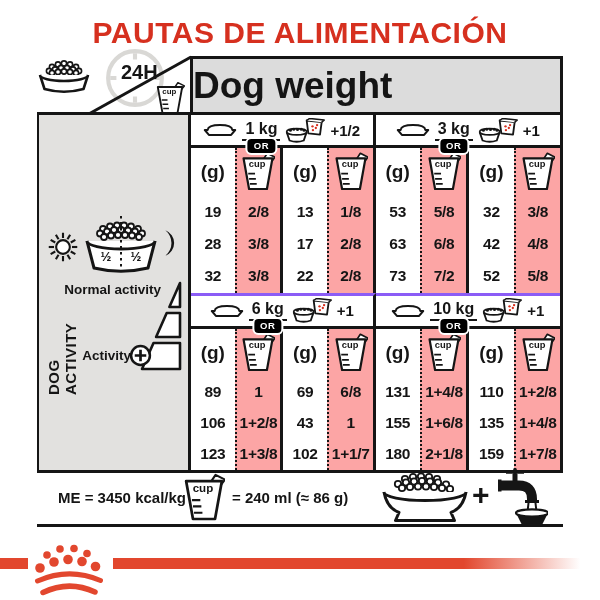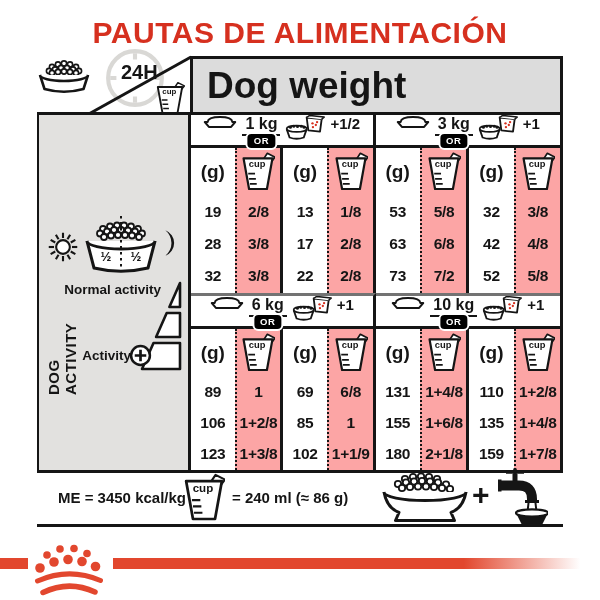--- a/index.html
+++ b/index.html
@@ -12,42 +12,42 @@
          letter-spacing:.5px;color:#d6301f;}
 
   
   #clock{left:104px;top:47px;width:62px;height:62px;}
   #bowl24{left:36px;top:58px;width:56px;height:38px;}
   #h24{left:94px;top:61px;font-size:20px;font-weight:bold;margin-left:27px;}
   #diag{left:85px;top:55px;width:108px;height:62px;}
   #cupHdr{left:155px;top:82px;width:30px;height:33px;}
   #dwBand{left:190px;top:56px;width:373px;height:59px;box-sizing:border-box;
           border:3px solid #151515;background:#dcdcdc;display:flex;align-items:center;
-          padding-left:14px;font-size:37px;font-weight:bold;}
+          font-size:37px;font-weight:bold;}
 
   
   #sidebar{left:37px;top:112px;width:151px;height:361px;background:#e2e1df;box-sizing:border-box;
            border-top:3px solid #151515;border-left:2px solid #151515;border-bottom:3px solid #151515;}
   #sun{left:5px;top:113px;width:38px;height:38px;}
   #bowlHalf{left:44px;top:101px;width:76px;height:64px;}
   #moon{left:119px;top:112px;width:22px;height:32px;}
   #dogAct{left:6px;top:168px;height:112px;writing-mode:vertical-rl;transform:rotate(180deg);
           font-size:15px;font-weight:bold;letter-spacing:.5px;}
   #wedge{right:5px;top:166px;width:48px;height:92px;}
   #lblNormal{right:27px;top:167px;font-size:13.5px;font-weight:bold;}
   #lblActivity{right:57px;top:233px;font-size:13.5px;font-weight:bold;}
   #plusCirc{right:36px;top:229px;width:23px;height:23px;}
 
   
   #mainGrid{left:188px;top:112px;width:375px;height:361px;box-sizing:border-box;background:#fff;
             border:3px solid #151515;display:grid;grid-template-columns:1fr 1fr;grid-template-rows:1fr 1fr;}
   .sec{display:flex;flex-direction:column;min-height:0;}
   .sec-l{border-right:3px solid #151515;}
-  .sec-b{border-top:3px solid #737373;}
-  .sec-head{height:30px;flex:0 0 30px;border-bottom:3px solid #151515;display:flex;align-items:flex-start;
+  .sec-b{border-top:3px solid #8b5cf6;}
+  .sec-head{height:30px;flex:0 0 30px;border-bottom:3px solid #151515;display:flex;align-items:center;
             justify-content:center;gap:5px;position:relative;z-index:2;background:#fff;}
   .ic-bowlflat{width:34px;height:14px;}
   .ic-sachet{width:40px;height:25px;}
   .wt-wrap{position:relative;font-size:16px;font-weight:bold;border-bottom:2px solid #151515;
            padding:0 3px 1px;white-space:nowrap;}
   .or-badge{position:absolute;left:50%;top:100%;margin-top:-2px;transform:translateX(-50%);
             background:#000;color:#fff;font-size:9.5px;font-weight:bold;letter-spacing:.5px;
             padding:1px 6px 2px;border-radius:6px;border:2px solid #fff;z-index:6;}
   .extra{font-size:15px;font-weight:bold;white-space:nowrap;}
   .cols{flex:1;display:flex;min-height:0;}
@@ -349,32 +349,32 @@
             </div>
           <div class="cell">1</div>
           <div class="cell">1+2/8</div>
           <div class="cell">1+3/8</div>
         </div>
         <div class="col g2">
           <div class="col-head">
               <span class="g-label">(g)</span>
             </div>
           <div class="cell">69</div>
-          <div class="cell">85</div>
+          <div class="cell">43</div>
           <div class="cell">102</div>
         </div>
         <div class="col cup-col">
           <div class="col-head">
               <svg class="ic-cup">
                 <use href="#i-cup"></use>
               </svg>
             </div>
           <div class="cell">6/8</div>
           <div class="cell">1</div>
-          <div class="cell">1+1/9</div>
+          <div class="cell">1+1/7</div>
         </div>
       </div>
     </div>
 
     <div class="sec sec-b">
       <div class="sec-head">
         <svg class="ic-bowlflat">
             <use href="#i-bowlflat"></use>
           </svg>
         <span class="wt-wrap"><span>10 kg</span>

